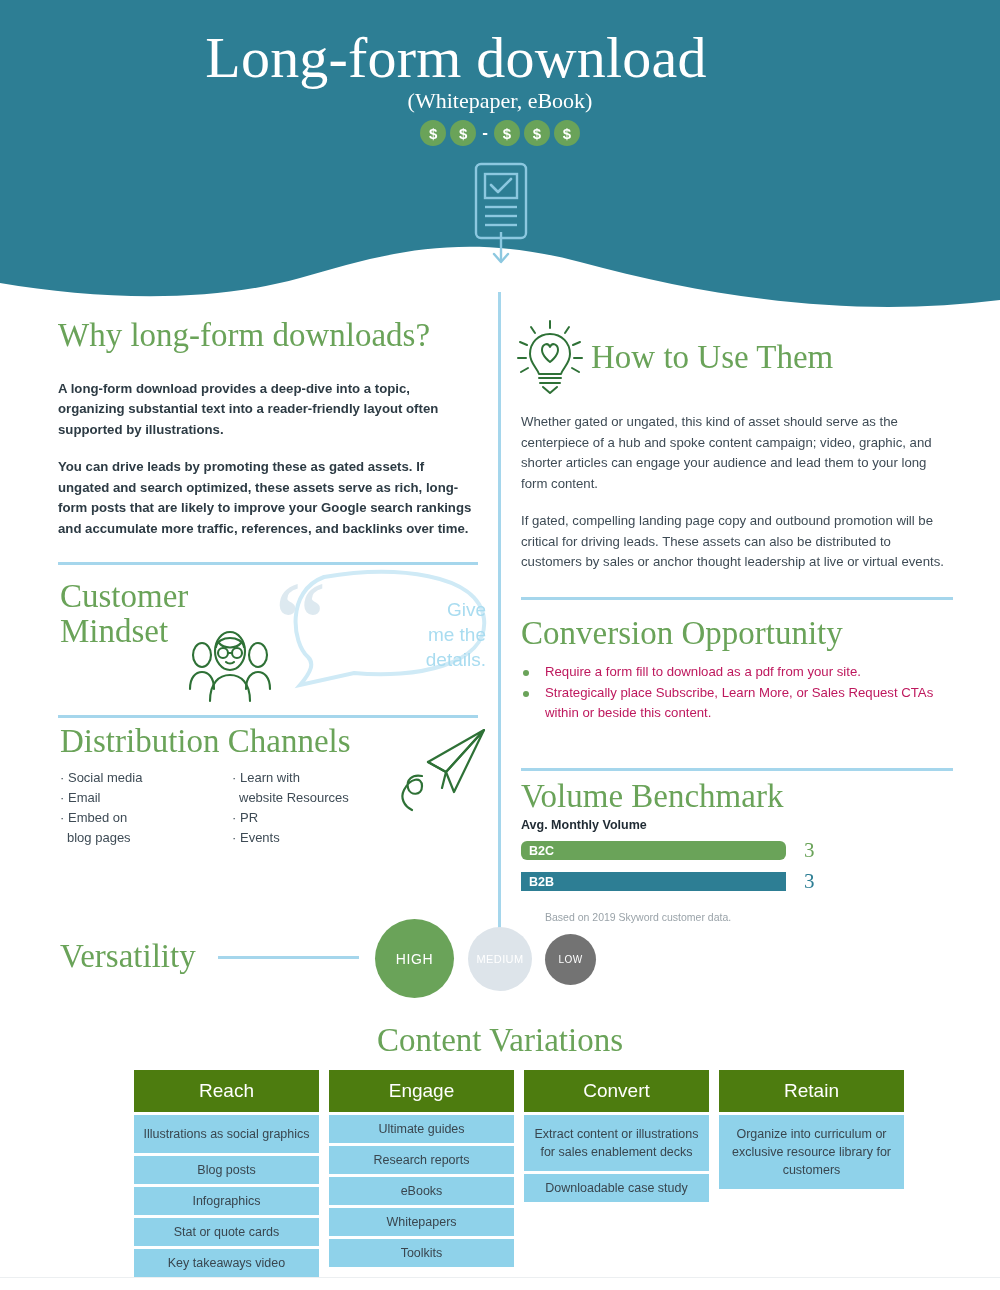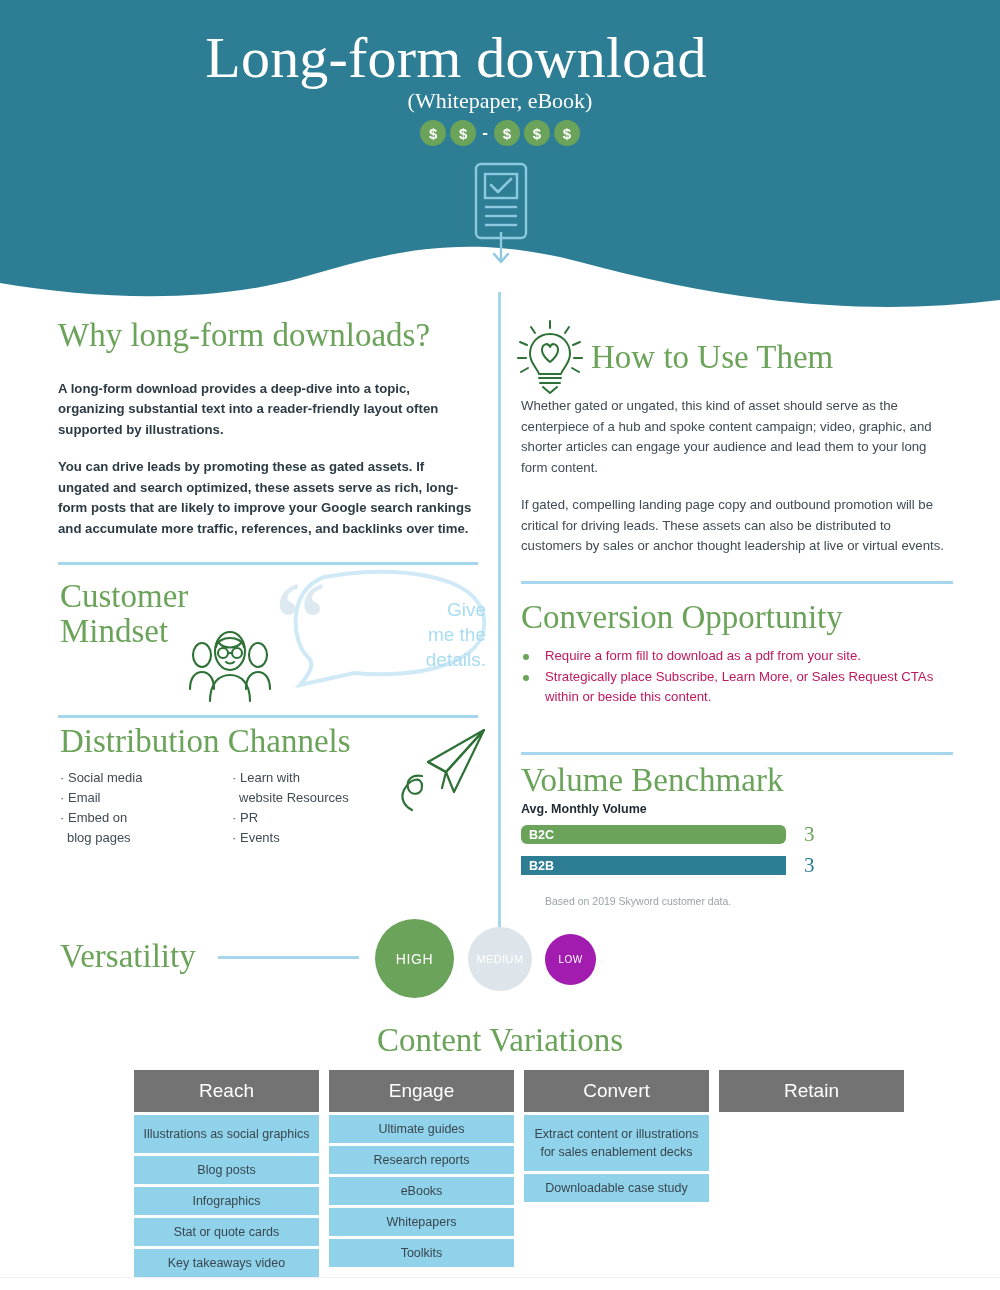--- a/index.html
+++ b/index.html
@@ -137,31 +137,31 @@
     font-family:"Liberation Serif", serif;font-size:33px;color:#6aa359;
   }
   .vers-line{position:absolute;left:218px;top:956px;width:141px;height:3px;background:#a5d6ec;}
   .circ{
     position:absolute;border-radius:50%;
     display:flex;align-items:center;justify-content:center;
     font-family:"Liberation Sans", sans-serif;color:#ffffff;
   }
   .circ.high{left:375px;top:919px;width:79px;height:79px;background:#6aa359;font-size:14px;letter-spacing:.6px;}
   .circ.medium{left:468px;top:927px;width:64px;height:64px;background:#dde4ea;font-size:11px;letter-spacing:.4px;}
-  .circ.low{left:545px;top:934px;width:51px;height:51px;background:#a21caf;font-size:10px;letter-spacing:.4px;}
+  .circ.low{left:545px;top:934px;width:51px;height:51px;background:#737373;font-size:10px;letter-spacing:.4px;}
 
   
   .cv-title{
     position:absolute;left:0;top:1022px;width:1000px;text-align:center;
     font-family:"Liberation Serif", serif;font-size:33px;color:#6aa359;
   }
   .cv-grid{position:absolute;left:134px;top:1070px;display:flex;gap:10px;}
   .cv-col{width:185px;}
   .cv-head{
-    background:#737373;color:#ffffff;text-align:center;
+    background:#4d7c0f;color:#ffffff;text-align:center;
     font-family:"Liberation Sans", sans-serif;font-size:19px;
     height:42px;line-height:42px;
   }
   .cv-cell{
     background:#8fd2ea;color:#39464f;text-align:center;
     font-family:"Liberation Sans", sans-serif;font-size:12.5px;line-height:18px;
     padding:5px 6px;margin-top:3px;box-sizing:border-box;
   }
   .cv-cell.tall{padding:10px 8px;}
   .footer-rule{position:absolute;left:0;top:1277px;width:1000px;height:1px;background:#eceff1;}
@@ -288,21 +288,21 @@
           <line x1="65" y1="24" x2="58" y2="27"></line>
           <line x1="3" y1="40" x2="11" y2="40"></line>
           <line x1="67" y1="40" x2="59" y2="40"></line>
           <line x1="6" y1="54" x2="13" y2="50"></line>
           <line x1="64" y1="54" x2="57" y2="50"></line>
         </g>
       </svg>
       <div class="h-serif h1-serif">How to Use Them</div>
     </div>
 
-    <div class="body-reg" style="">Whether gated or ungated, this kind of asset should serve as the centerpiece of a hub and spoke content campaign; video, graphic, and shorter articles can engage your audience and lead them to your long form content.</div>
+    <div class="body-reg" style="margin-top:16px;">Whether gated or ungated, this kind of asset should serve as the centerpiece of a hub and spoke content campaign; video, graphic, and shorter articles can engage your audience and lead them to your long form content.</div>
     <div class="body-reg p-gap">If gated, compelling landing page copy and outbound promotion will be critical for driving leads. These assets can also be distributed to customers by sales or anchor thought leadership at live or virtual events.</div>
 
     <div class="rule" style="margin-top:24px;"></div>
 
     <div style="height:152px;">
       <div class="h-serif h1-serif" style="margin-top:16px;">Conversion Opportunity</div>
       <ul class="bullets">
         <li>Require a form fill to download as a pdf from your site.</li>
         <li>Strategically place Subscribe, Learn More, or Sales Request CTAs within or beside this content.</li>
       </ul>
@@ -357,17 +357,18 @@
     </div>
 
     <div class="cv-col">
       <div class="cv-head">Convert</div>
       <div class="cv-cell tall">Extract content or illustrations for sales enablement decks</div>
       <div class="cv-cell">Downloadable case study</div>
     </div>
 
     <div class="cv-col">
       <div class="cv-head">Retain</div>
+      <div class="cv-cell tall">Organize into curriculum or exclusive resource library for customers</div>
     </div>
   </div>
 
   <div class="footer-rule"></div>
 </div>
 
 </body></html>

